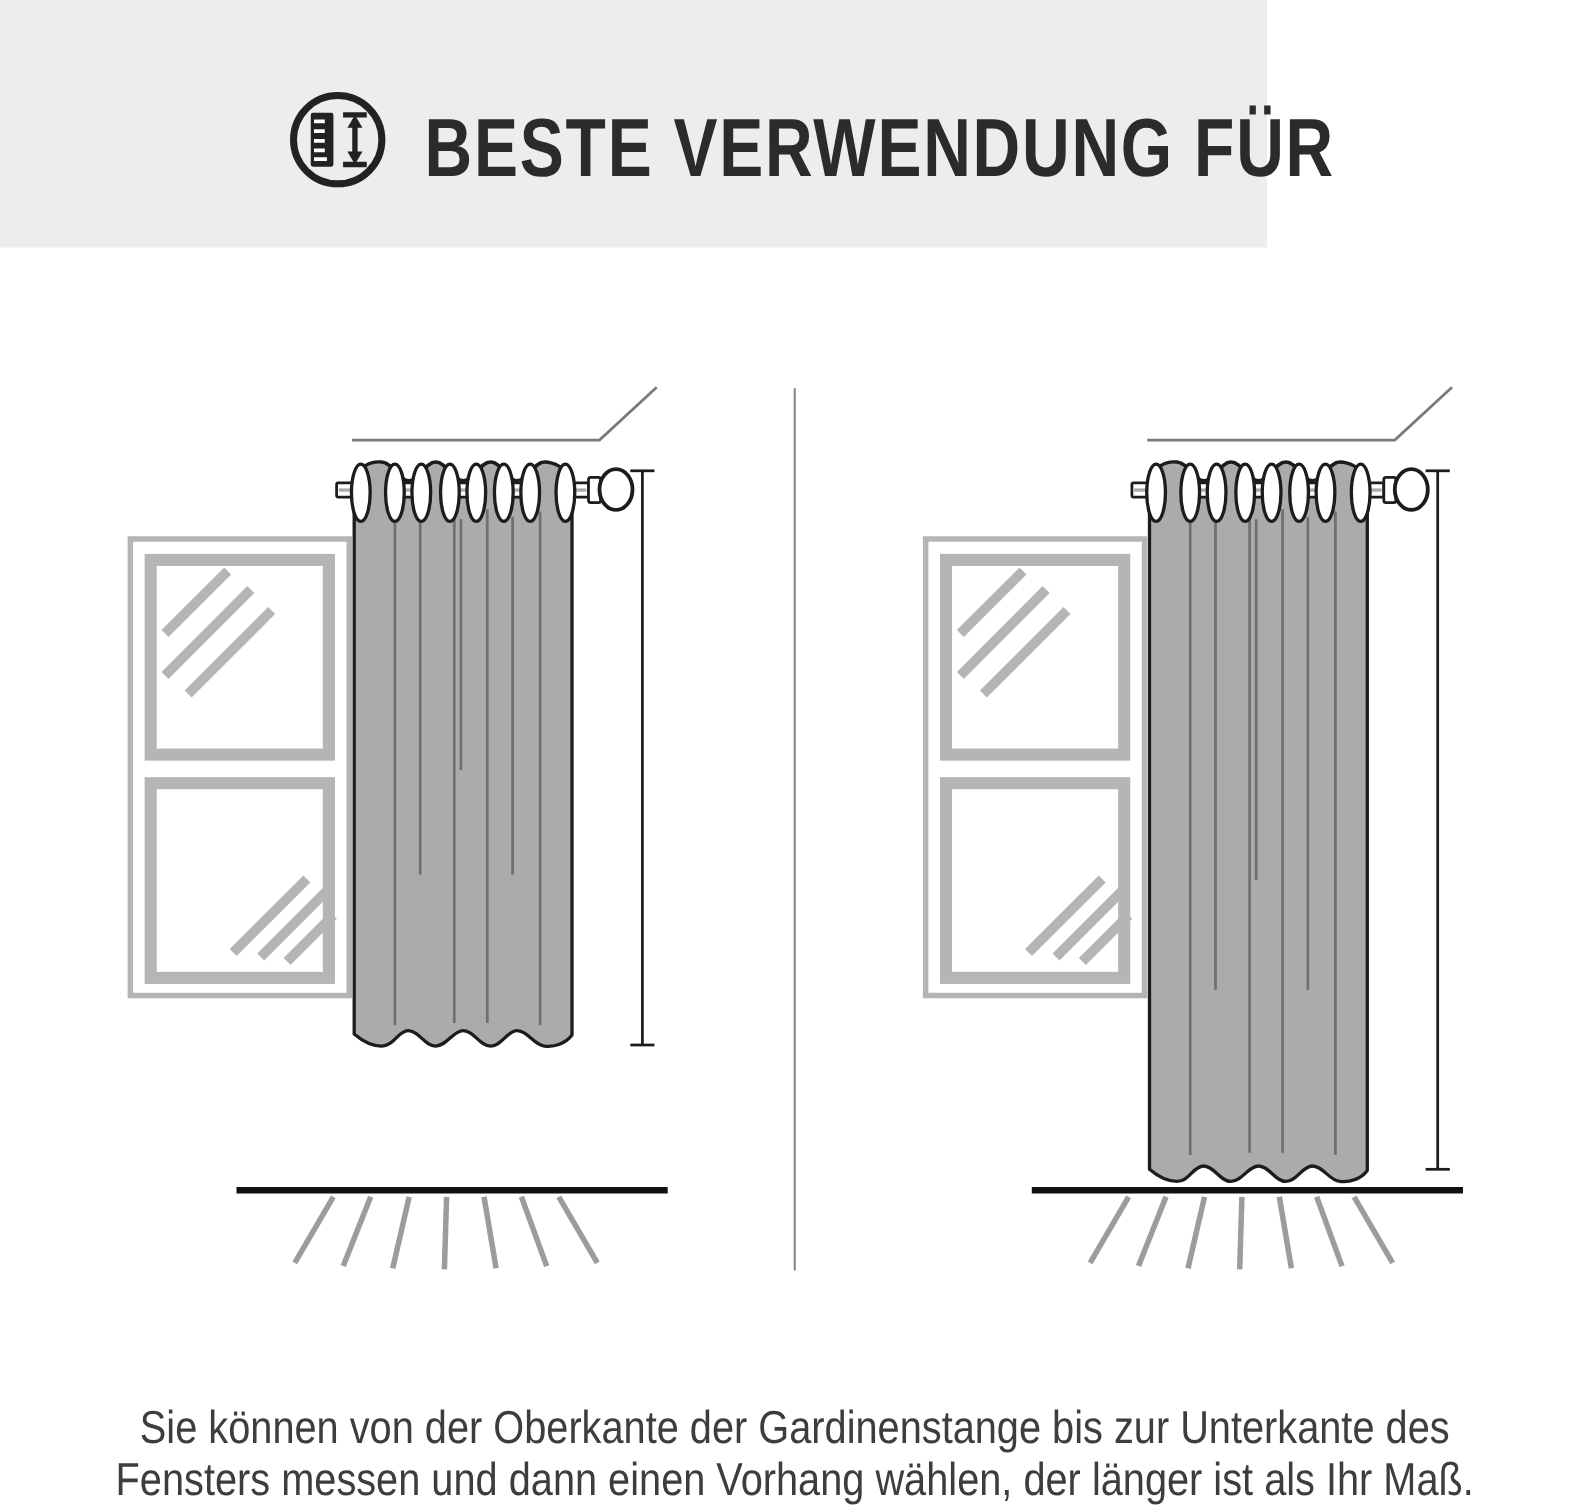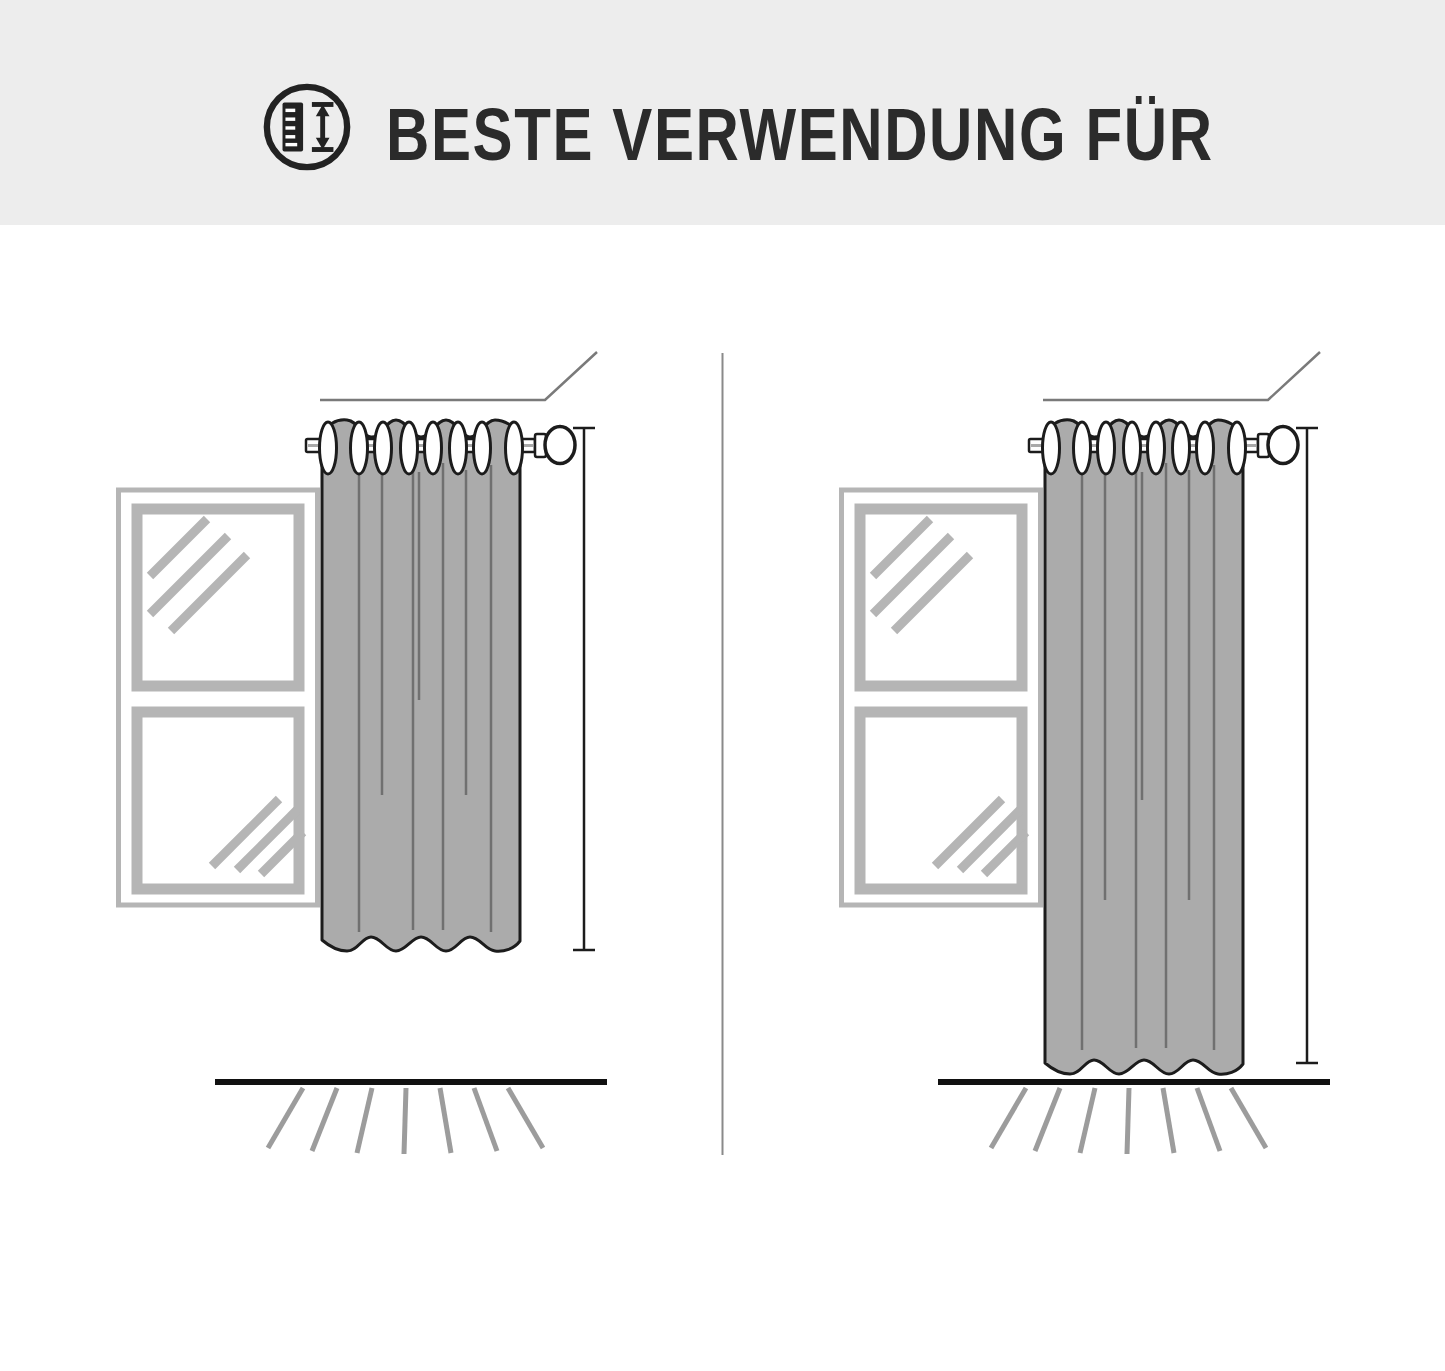--- a/index.html
+++ b/index.html
@@ -13,21 +13,21 @@
     --floor:#111111;
     --rays:#9c9c9c;
     --divider:#8a8a8a;
     --ceiling-line:#7a7a7a;
   }
   html,body{margin:0;padding:0;background:#fff;}
   .canvas{
     position:relative;width:1445px;height:1371px;background:#fff;overflow:hidden;
     font-family:"Liberation Sans",sans-serif;
   }
-  .banner{position:absolute;top:0;left:0;width:1445px;height:225px;background:var(--banner-bg);}
+  .banner{position:absolute;top:0;left:0;width:1152px;height:225px;background:var(--banner-bg);}
   .hicon{position:absolute;left:260px;top:80px;width:94px;height:94px;}
   .title{
     position:absolute;left:386px;top:97px;margin:0;
     font-size:75px;font-weight:700;letter-spacing:2px;line-height:1;
     color:var(--title-text);white-space:nowrap;
     transform:scaleX(0.8);transform-origin:left top;
   }
   .figure{position:absolute;top:0;left:0;width:1445px;height:1371px;}
   .caption{position:absolute;top:1274px;left:0;width:1445px;text-align:center;margin:0;
     color:var(--caption-text);font-size:42px;line-height:1.13;font-weight:400;}
@@ -236,14 +236,18 @@
         <line class="ray" x1="1060" y1="1088" x2="1035" y2="1151"></line>
         <line class="ray" x1="1095" y1="1088" x2="1080" y2="1153"></line>
         <line class="ray" x1="1129" y1="1088" x2="1127" y2="1154"></line>
         <line class="ray" x1="1163" y1="1088" x2="1174" y2="1153"></line>
         <line class="ray" x1="1197" y1="1088" x2="1220" y2="1151"></line>
         <line class="ray" x1="1231" y1="1088" x2="1266" y2="1148"></line>
       </g>
     </g>
   </svg>
 
+  <p class="caption">
+    <span class="cline">Sie können von der Oberkante der Gardinenstange bis zur Unterkante des</span>
+    <span class="cline">Fensters messen und dann einen Vorhang wählen, der länger ist als Ihr Maß.</span>
+  </p>
 
 </div>
 
 </body></html>

